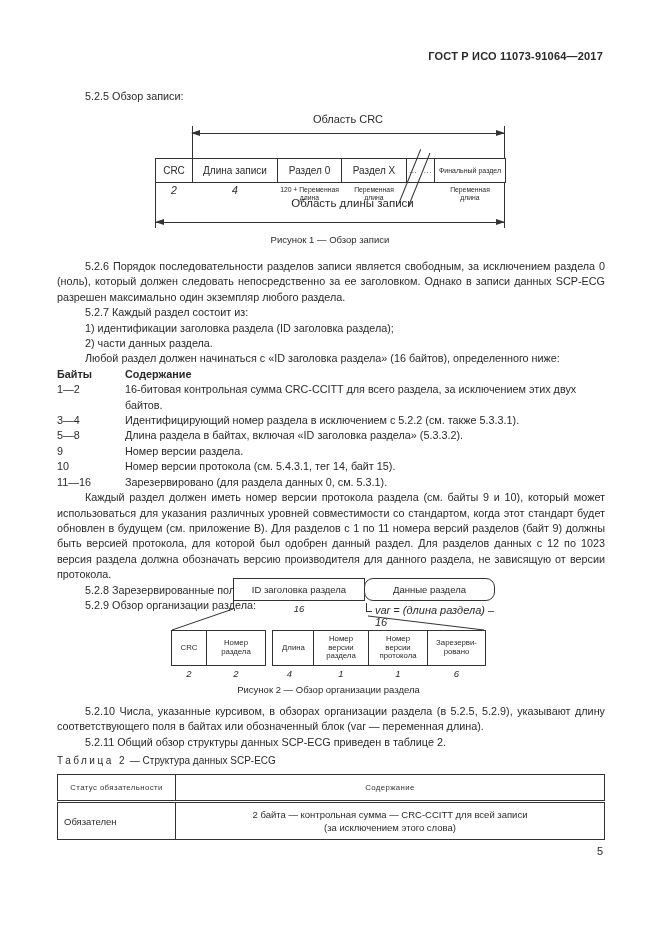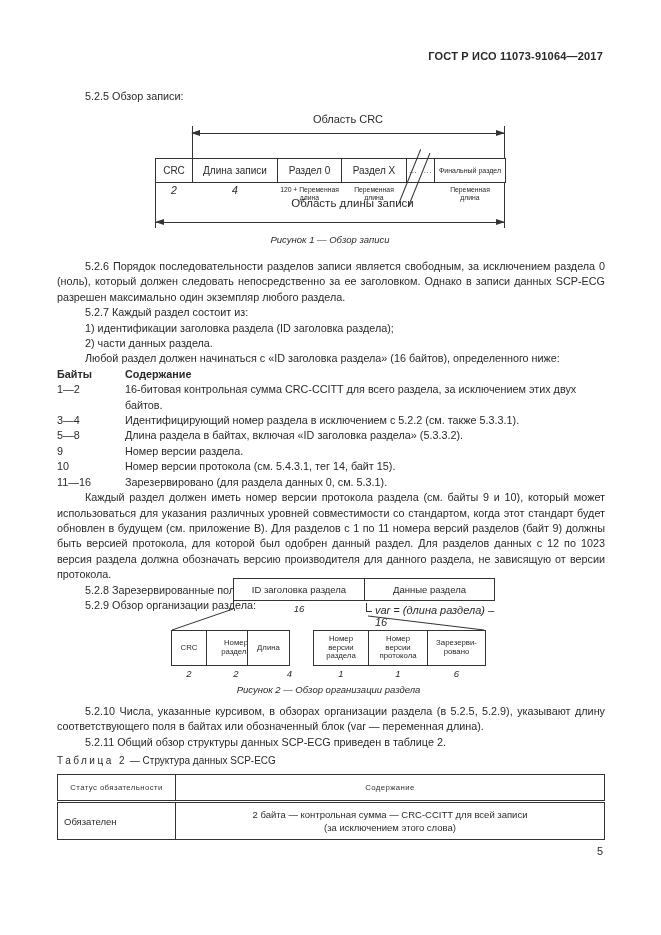--- a/index.html
+++ b/index.html
@@ -23,21 +23,21 @@
   
   .fig{left:0;top:0;width:661px;}
   .fcell{position:absolute;box-sizing:border-box;border:1px solid #333;background:#fff;
          display:flex;align-items:center;justify-content:center;text-align:center;
          white-space:pre-line;}
   .f1cell{top:46px;height:25px;font-size:10px;}
   .fine{font-size:7px;}
   .sizenum{position:absolute;text-align:center;font-style:italic;font-size:10.5px;}
   .sizesmall{position:absolute;text-align:center;font-size:6.8px;line-height:7.6px;white-space:pre-line;}
   .figlabel{position:absolute;text-align:center;font-size:11px;}
-  .figcaption{position:absolute;text-align:center;font-size:9.5px;font-style:italic;}
+  .figcaption{position:absolute;text-align:center;font-size:9.5px;}
   .arrow{position:absolute;height:0;border-top:1.2px solid #333;}
   .arrow:before,.arrow:after{content:"";position:absolute;top:-4.3px;width:0;height:0;
       border-top:3.6px solid transparent;border-bottom:3.6px solid transparent;}
   .arrow:before{left:-1px;border-right:9px solid #333;}
   .arrow:after{right:-1px;border-left:9px solid #333;}
   .vline{position:absolute;width:0;border-left:1px solid #333;}
   .breakmark{position:absolute;width:9px;border-left:1.4px solid #333;border-right:1.4px solid #333;
       transform:rotate(22deg);}
   .dots{position:absolute;display:flex;justify-content:space-between;align-items:center;
       font-size:8px;letter-spacing:.5px;}
@@ -138,36 +138,36 @@
     <span class="dl-def">Зарезервировано (для раздела данных 0, см. 5.3.1).</span>
   </div>
 
   <p class="para">Каждый раздел должен иметь номер версии протокола раздела (см. байты 9 и 10), который может использоваться для указания различных уровней совместимости со стандартом, когда этот стандарт будет обновлен в будущем (см. приложение В). Для разделов с 1 по 11 номера версий разделов (байт 9) должны быть версией протокола, для которой был одобрен данный раздел. Для разделов данных с 12 по 1023 версия раздела должна обозначать версию производителя для данного раздела, не зависящую от версии протокола.</p>
   <p class="para noj">5.2.8 Зарезервированные поля должны всегда иметь значение NULL (нуль).</p>
   <p class="para noj">5.2.9 Обзор организации раздела:</p>
 </div>
 
 <div class="abs fig" style="top:572px;height:130px;">
   <div class="fcell f2top" style="left:233px;width:132px;">ID заголовка  раздела</div>
-  <div class="fcell f2top" style="left:364px;width:131px;">Данные раздела</div>
+  <div class="fcell f2top" style="left:364px;width:131px;border-radius:9px;">Данные раздела</div>
 
   <div class="vline" style="left:233px;top:29px;height:8px;"></div>
   <div class="sizenum f2num" style="left:233px;width:132px;top:31px;">16</div>
   <div class="bracket" style="left:366px;top:31px;"></div>
   <div class="varlabel" style="left:375px;top:32px;width:122px;">var = (длина раздела) – 16</div>
 
   <svg class="abs" style="left:0;top:0;" width="661" height="130">
     <line x1="233" y1="37" x2="172" y2="58" stroke="#333" stroke-width="1"></line>
     <line x1="368" y1="44" x2="484" y2="58" stroke="#333" stroke-width="1"></line>
   </svg>
 
   <div class="fcell f2cell" style="left:171px;width:36px;">CRC</div>
   <div class="fcell f2cell" style="left:206px;width:60px;">Номер
 раздела</div>
-  <div class="fcell f2cell" style="left:247px;width:43px;">Длина</div>
+  <div class="fcell f2cell" style="left:272px;width:43px;">Длина</div>
   <div class="fcell f2cell" style="left:313px;width:56px;">Номер
 версии
 раздела</div>
   <div class="fcell f2cell" style="left:368px;width:60px;">Номер
 версии
 протокола</div>
   <div class="fcell f2cell" style="left:427px;width:59px;">Зарезерви-
 ровано</div>
 
   <div class="sizenum f2num" style="left:171px;width:36px;top:96px;">2</div>

